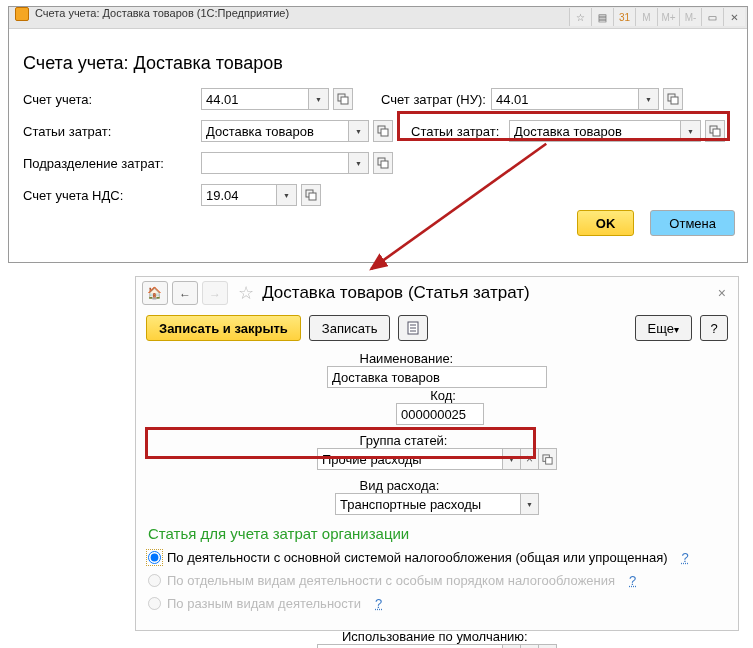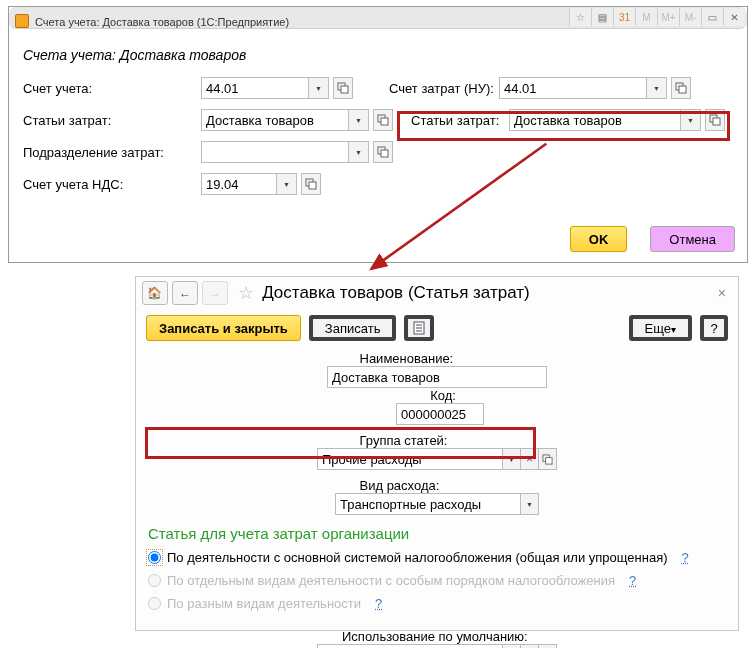--- a/index.html
+++ b/index.html
@@ -20,24 +20,23 @@
     width: 740px; height: 257px;
     border: 1px solid #9a9a9a;
     background: #fff;
   }
   .win1-title {
     height: 22px;
     background: #e8e8e8;
     border-bottom: 1px solid #d0d0d0;
     font-size: 11px;
     color: #333;
-    display: flex; align-items: flex-end;
+    display: flex; align-items: flex-start;
     padding: 0 6px;
     position: relative;
-    border-radius: 7px;
   }
   .win1-title .icon {
     width: 14px; height: 14px;
     background: #f5a623;
     border: 1px solid #c07000;
     margin-right: 6px;
     border-radius: 2px;
   }
   .win1-title-controls {
     position: absolute; right: 2px; top: 1px;
@@ -49,31 +48,30 @@
     display: flex; align-items: center; justify-content: center;
     border-left: 1px solid #ccc;
     color: #666;
     background: #eee;
   }
   .tc-btn.grey { color: #bbb; }
   .tc-star { color: #888; }
 
   .win1-body { padding: 8px 14px; }
   .win1-h {
-    font-size: 14px;
-    margin: 10px 0 14px 0;
-    font-style: italic;
+    font-size: 18px;
+    margin: 16px 0 14px 0;
   }
   .form-row {
     display: flex;
     align-items: center;
     margin-bottom: 10px;
   }
   .label1 { width: 178px; }
-  .label2 { width: 110px; margin-left: 36px; }
+  .label2 { width: 110px; margin-left: 28px; }
   .field {
     display: flex; align-items: stretch;
     height: 22px;
   }
   .field input {
     border: 1px solid #bbb;
     padding: 0 4px;
     font-size: 13px;
     height: 22px;
   }
@@ -84,29 +82,29 @@
     background: #f3f3f3;
     display: flex; align-items: center; justify-content: center;
     font-size: 9px;
     color: #555;
   }
   .dd::after { content: "▼"; font-size: 7px; color: #444; }
   .pick svg { width: 12px; height: 12px; }
 
   .win1-buttons {
     position: absolute;
-    right: 12px; bottom: 10px;
-    display: flex; gap: 23px; text-align: center;
+    right: 12px; bottom: 26px;
+    display: flex; gap: 16px; text-align: center;
   }
   .btn {
     height: 26px;
     border: 1px solid #aaa;
     border-radius: 3px;
     padding: 0 18px;
-    background: #f0abfc;
+    background: #7dd3fc;
     font-size: 13px;
     display: inline-flex; align-items: center; justify-content: center;
   }
   .btn.yellow {
     background: linear-gradient(#ffe97a,#ffd23e);
     border: 1px solid #cfa300;
     font-weight: bold;
   }
 
   .hl-red {
@@ -155,21 +153,21 @@
     margin-left: auto;
     font-size: 14px; color: #888;
     padding: 0 6px;
   }
   .win2-actions {
     display: flex; align-items: center;
     padding: 6px 10px; gap: 8px;
   }
   .btn2 {
     height: 26px;
-    border: 4px solid #404040;
+    border: 1px solid #404040;
     border-radius: 3px;
     padding: 0 12px;
     background: #f3f3f3;
     font-size: 13px;
     display: inline-flex; align-items: center; justify-content: center;
   }
   .btn2.yellow {
     background: linear-gradient(#ffe87a,#ffd23e);
     border: 1px solid #cfa300;
     font-weight: bold;

